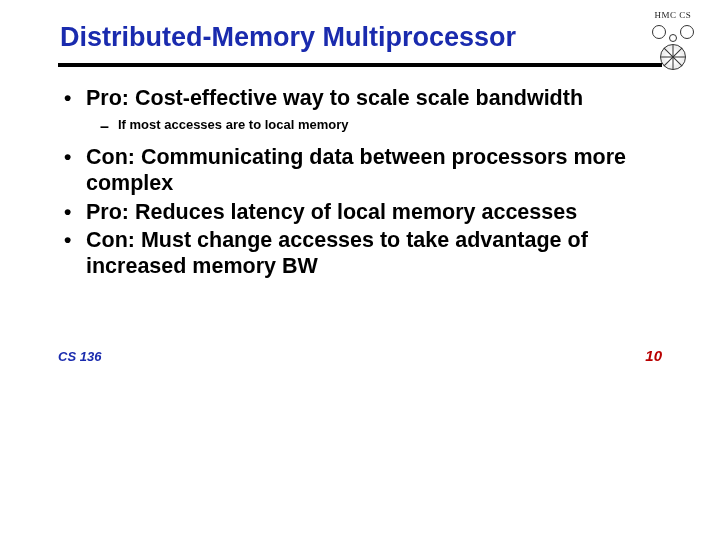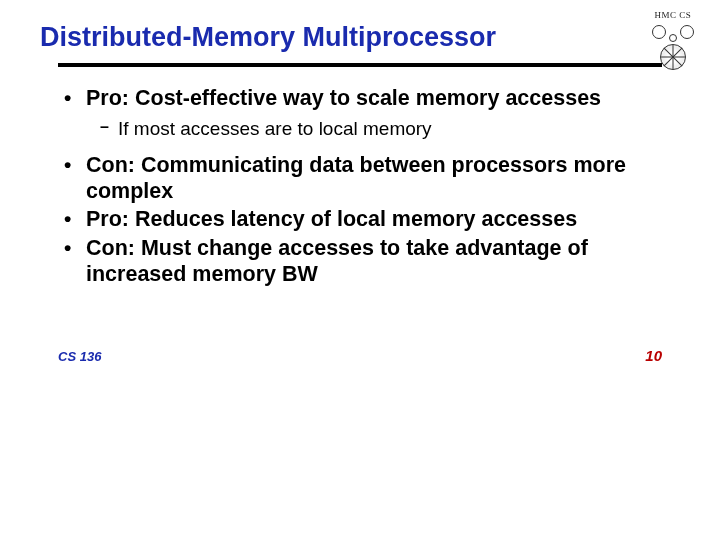--- a/index.html
+++ b/index.html
@@ -10,21 +10,21 @@
     position: relative;
   }
   .slide {
     width: 720px;
     height: 386px;
     position: relative;
     padding: 0;
     border-radius: 27px;
   }
   .title-area {
-    padding: 22px 60px 6px 40px;
+    padding: 22px 60px 6px 60px;
   }
   .title {
     color: #1a2bae;
     font-size: 27px;
     font-weight: bold;
     letter-spacing: 0px;
   }
   .logo {
     position: absolute;
     top: 10px;
@@ -96,22 +96,22 @@
     top: 0;
     font-size: 21px;
   }
   ul.sub {
     list-style: none;
     margin: 6px 0 10px 0;
   }
   ul.sub > li {
     position: relative;
     padding-left: 32px;
-    font-size: 19px;
-    font-weight: normal;
+    font-size: 13px;
+    font-weight: bold;
     line-height: 1.3;
   }
   ul.sub > li::before {
     content: "–";
     position: absolute;
     left: 14px;
     top: 0;
     font-size: 16px;
     font-weight: bold;
   }
@@ -158,21 +158,21 @@
 
   <div class="title-area">
     <h1 class="title">Distributed-Memory Multiprocessor</h1>
   </div>
 
   <div class="rule"></div>
 
   <div class="content">
     <ul class="top">
       <li>
-        <span>Pro: Cost-effective way to scale memory accesses</span>
+        <span>Pro: Cost-effective way to scale scale bandwidth</span>
         <ul class="sub">
           <li>
             <span>If most accesses are to local memory</span>
           </li>
         </ul>
       </li>
       <li>
         <span>Con:  Communicating data between processors more complex</span>
       </li>
       <li>

